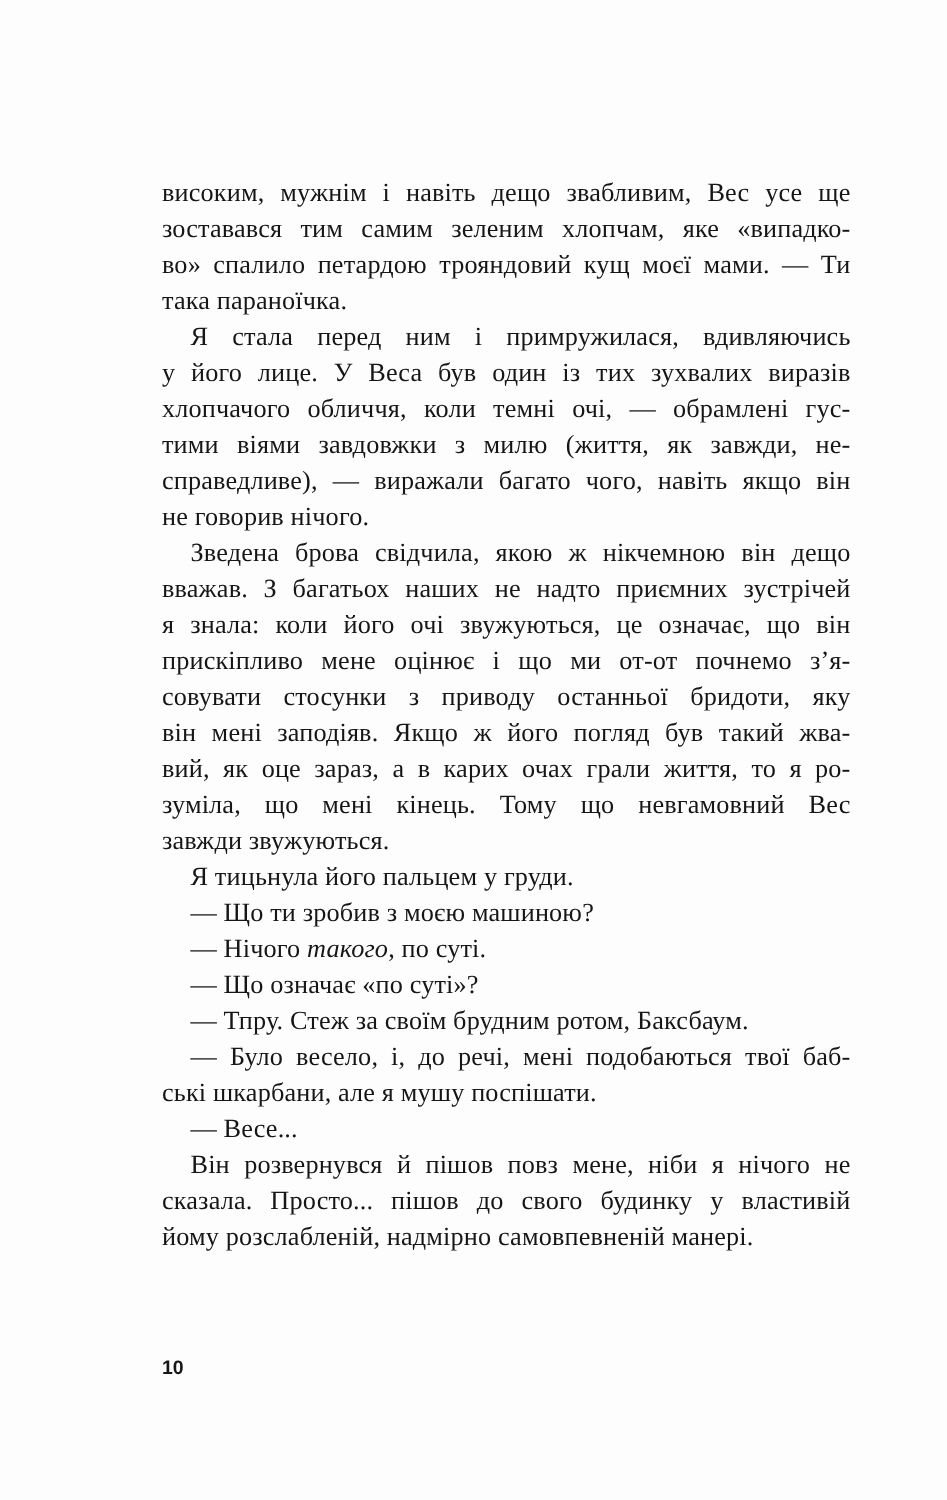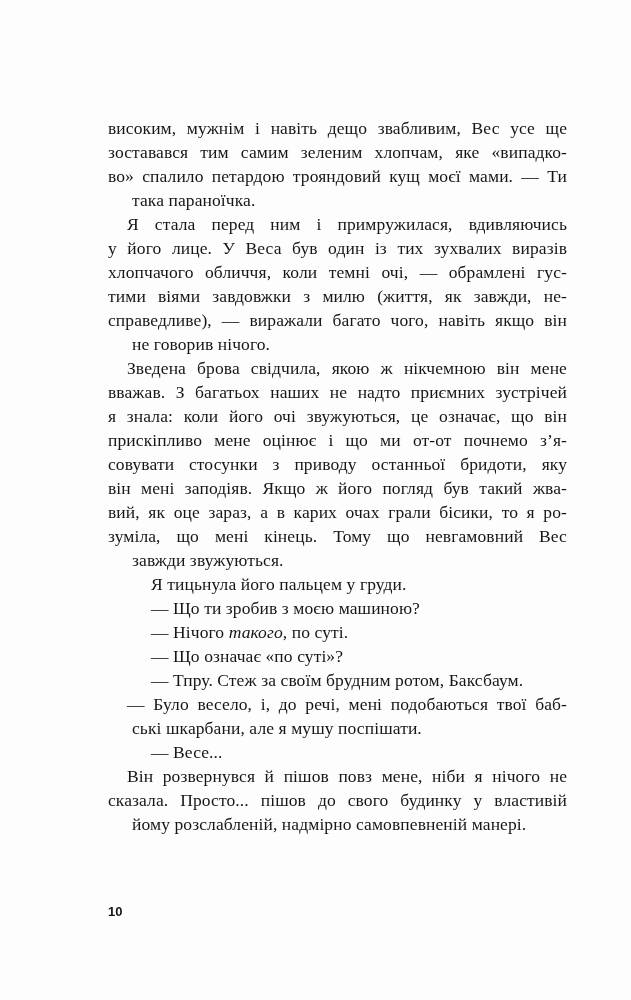--- a/index.html
+++ b/index.html
@@ -26,21 +26,21 @@
   .para { margin: 0; padding: 0; }
   .para.indent .line:first-child { text-indent: 19px; }
   .line {
     display: block;
     text-align: justify;
     text-align-last: justify;
     white-space: normal;
     overflow: hidden;
     height: 24px;
   }
-  .line.last { text-align-last: left; margin-left: 24px; }
+  .line.last { text-align-last: left; }
   .line i { font-style: italic; }
   .page-number {
     position: absolute;
     left: 108px;
     top: 889px;
     font-family: "Liberation Sans", sans-serif;
     font-weight: bold;
     font-size: 13px;
     line-height: 14px;
     margin-top: 16px;
@@ -59,27 +59,27 @@
       </div>
       <div class="para indent">
         <div class="line"><span>Я стала перед ним і примружилася, вдивляючись</span></div>
         <div class="line"><span>у його лице. У Веса був один із тих зухвалих виразів</span></div>
         <div class="line"><span>хлопчачого обличчя, коли темні очі, — обрамлені гус-</span></div>
         <div class="line"><span>тими віями завдовжки з милю (життя, як завжди, не-</span></div>
         <div class="line"><span>справедливе), — виражали багато чого, навіть якщо він</span></div>
         <div class="line last"><span>не говорив нічого.</span></div>
       </div>
       <div class="para indent">
-        <div class="line"><span>Зведена брова свідчила, якою ж нікчемною він мене</span></div>
+        <div class="line"><span>Зведена брова свідчила, якою ж нікчемною він дещо</span></div>
         <div class="line"><span>вважав. З багатьох наших не надто приємних зустрічей</span></div>
         <div class="line"><span>я знала: коли його очі звужуються, це означає, що він</span></div>
         <div class="line"><span>прискіпливо мене оцінює і що ми от-от почнемо з’я-</span></div>
         <div class="line"><span>совувати стосунки з приводу останньої бридоти, яку</span></div>
         <div class="line"><span>він мені заподіяв. Якщо ж його погляд був такий жва-</span></div>
-        <div class="line"><span>вий, як оце зараз, а в карих очах грали бісики, то я ро-</span></div>
+        <div class="line"><span>вий, як оце зараз, а в карих очах грали життя, то я ро-</span></div>
         <div class="line"><span>зуміла, що мені кінець. Тому що невгамовний Вес</span></div>
         <div class="line last"><span>завжди звужуються.</span></div>
       </div>
       <div class="para indent">
         <div class="line last"><span>Я тицьнула його пальцем у груди.</span></div>
       </div>
       <div class="para indent">
         <div class="line last"><span>— Що ти зробив з моєю машиною?</span></div>
       </div>
       <div class="para indent">

